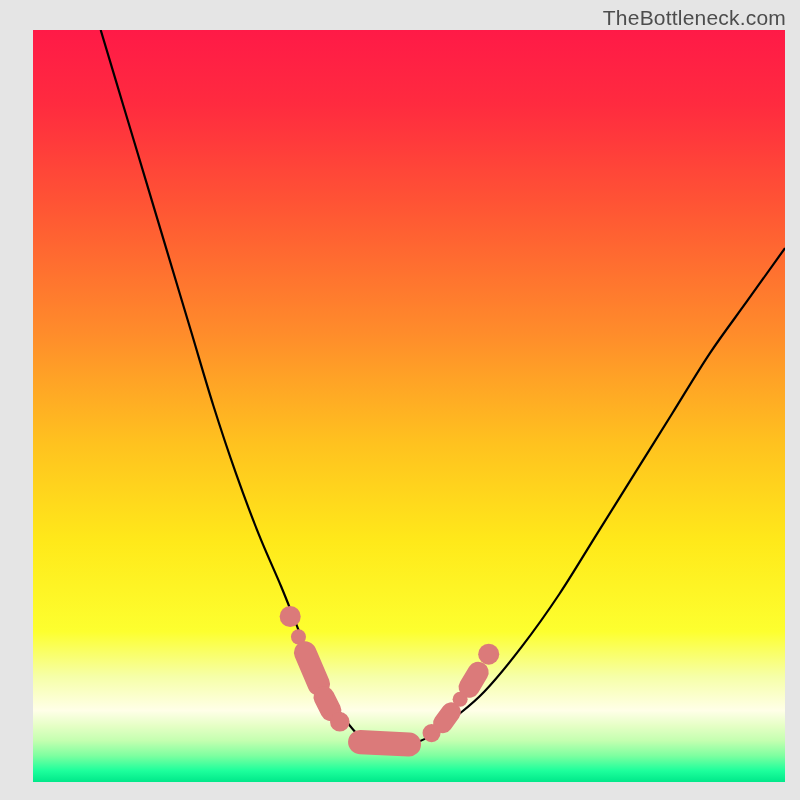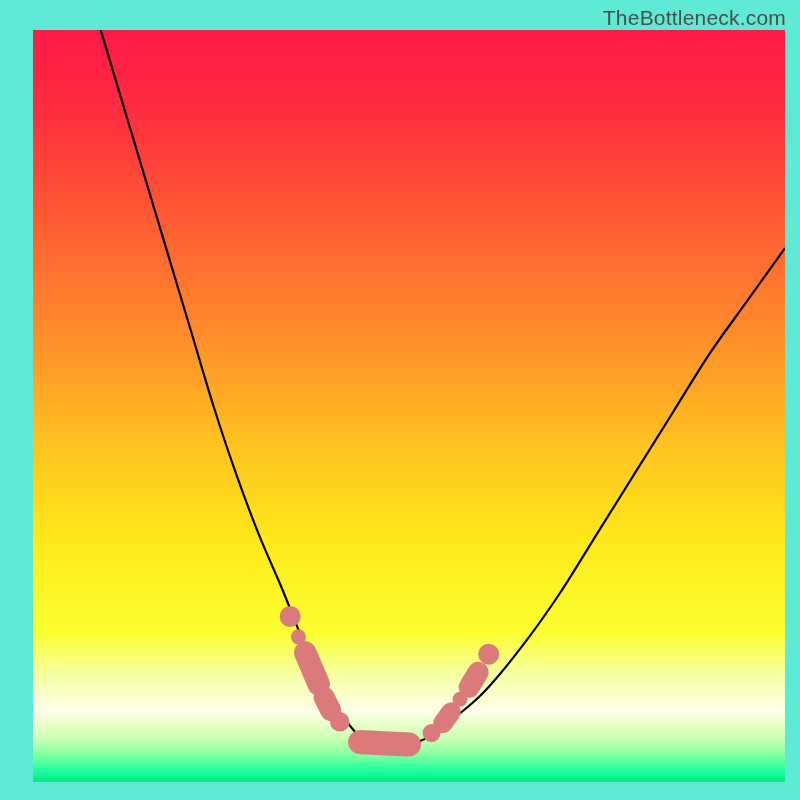--- a/index.html
+++ b/index.html
@@ -10,21 +10,21 @@
     background: #000;
     overflow: hidden;
     font-family: Arial, Helvetica, sans-serif;
   }
   .frame {
     position: absolute;
     left: 0;
     top: 0;
     width: 800px;
     height: 800px;
-    background: #5eead4;
+    background: #e5e5e5;
   }
   .plot {
     position: absolute;
     left: 33px;
     top: 30px;
     width: 752px;
     height: 752px;
     overflow: hidden;
   }
   .gradient {

